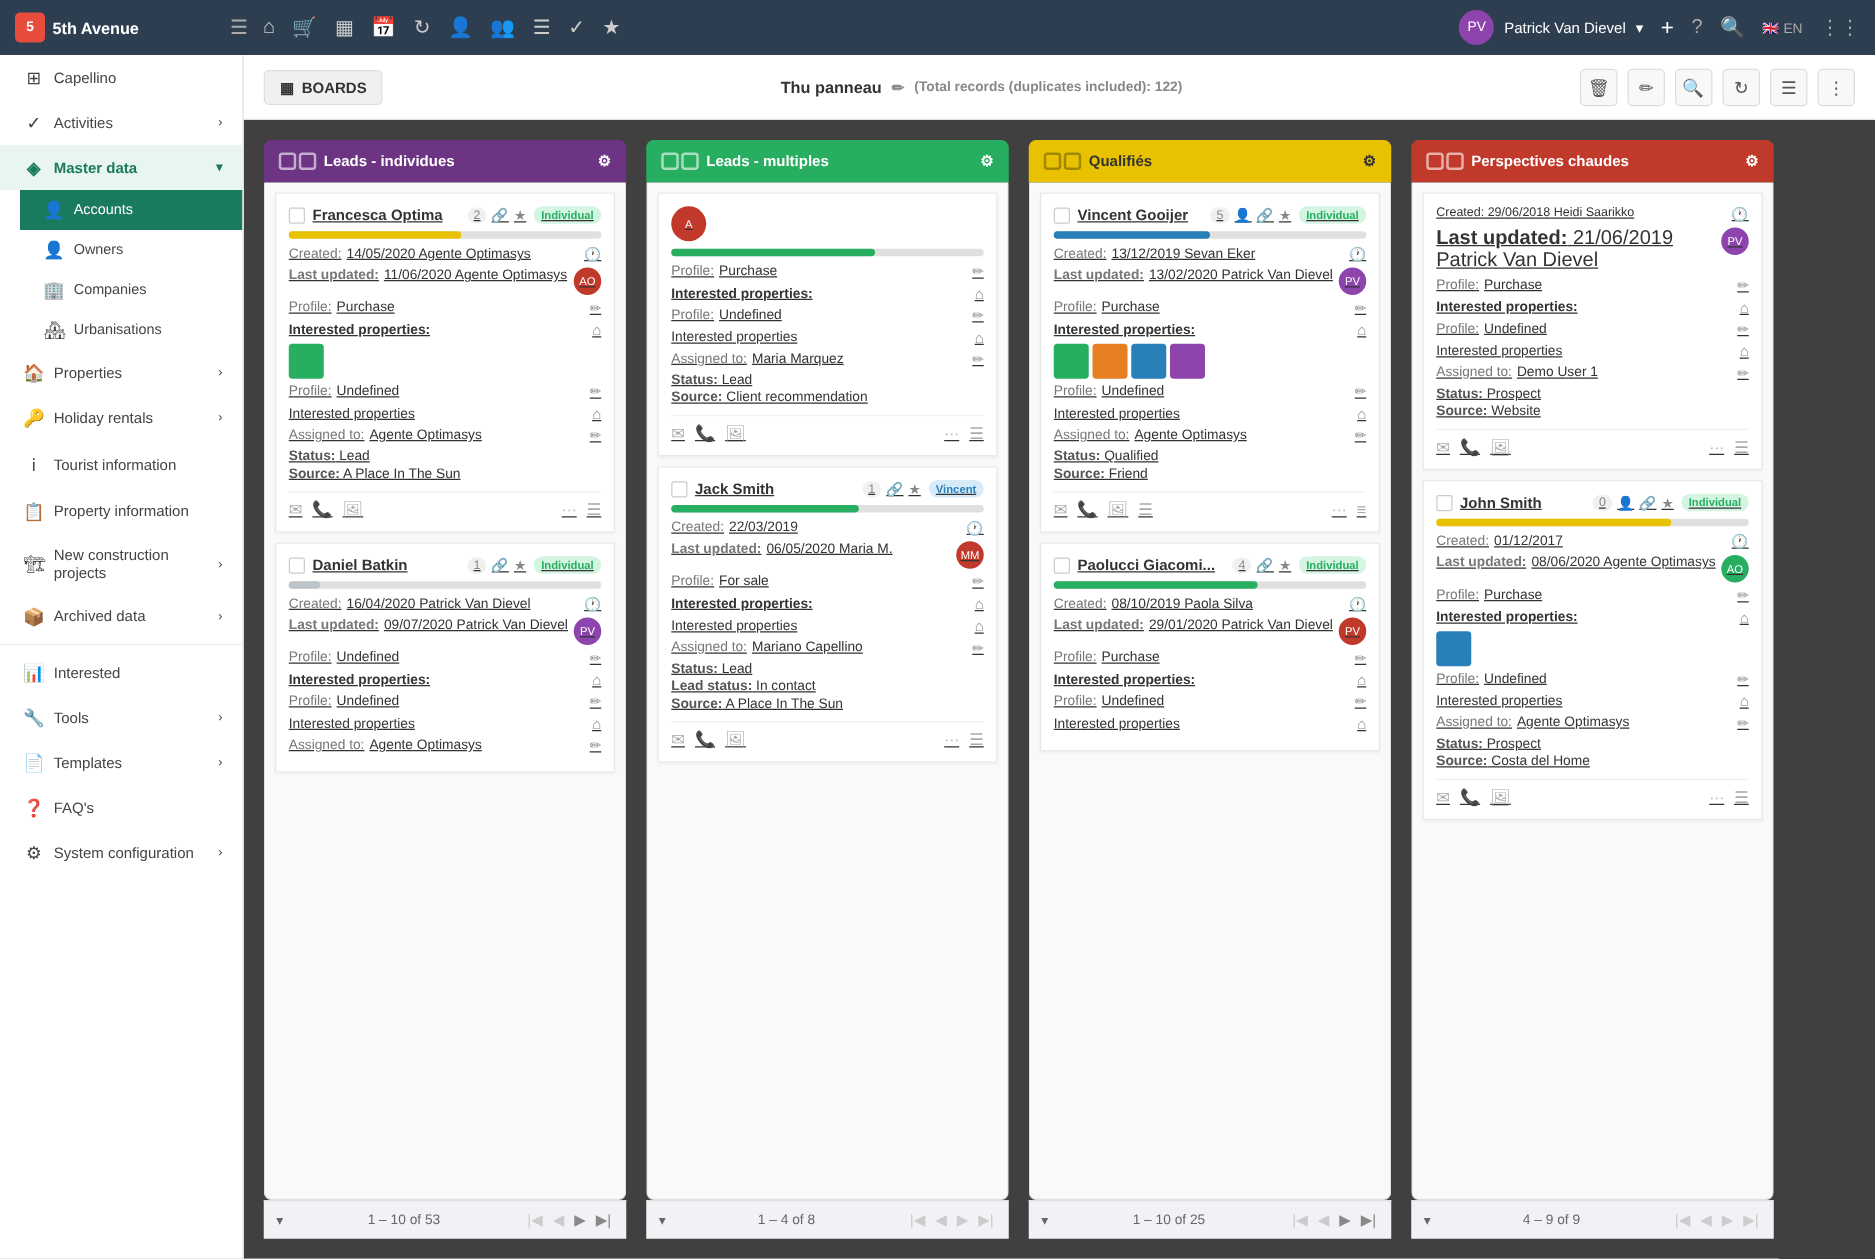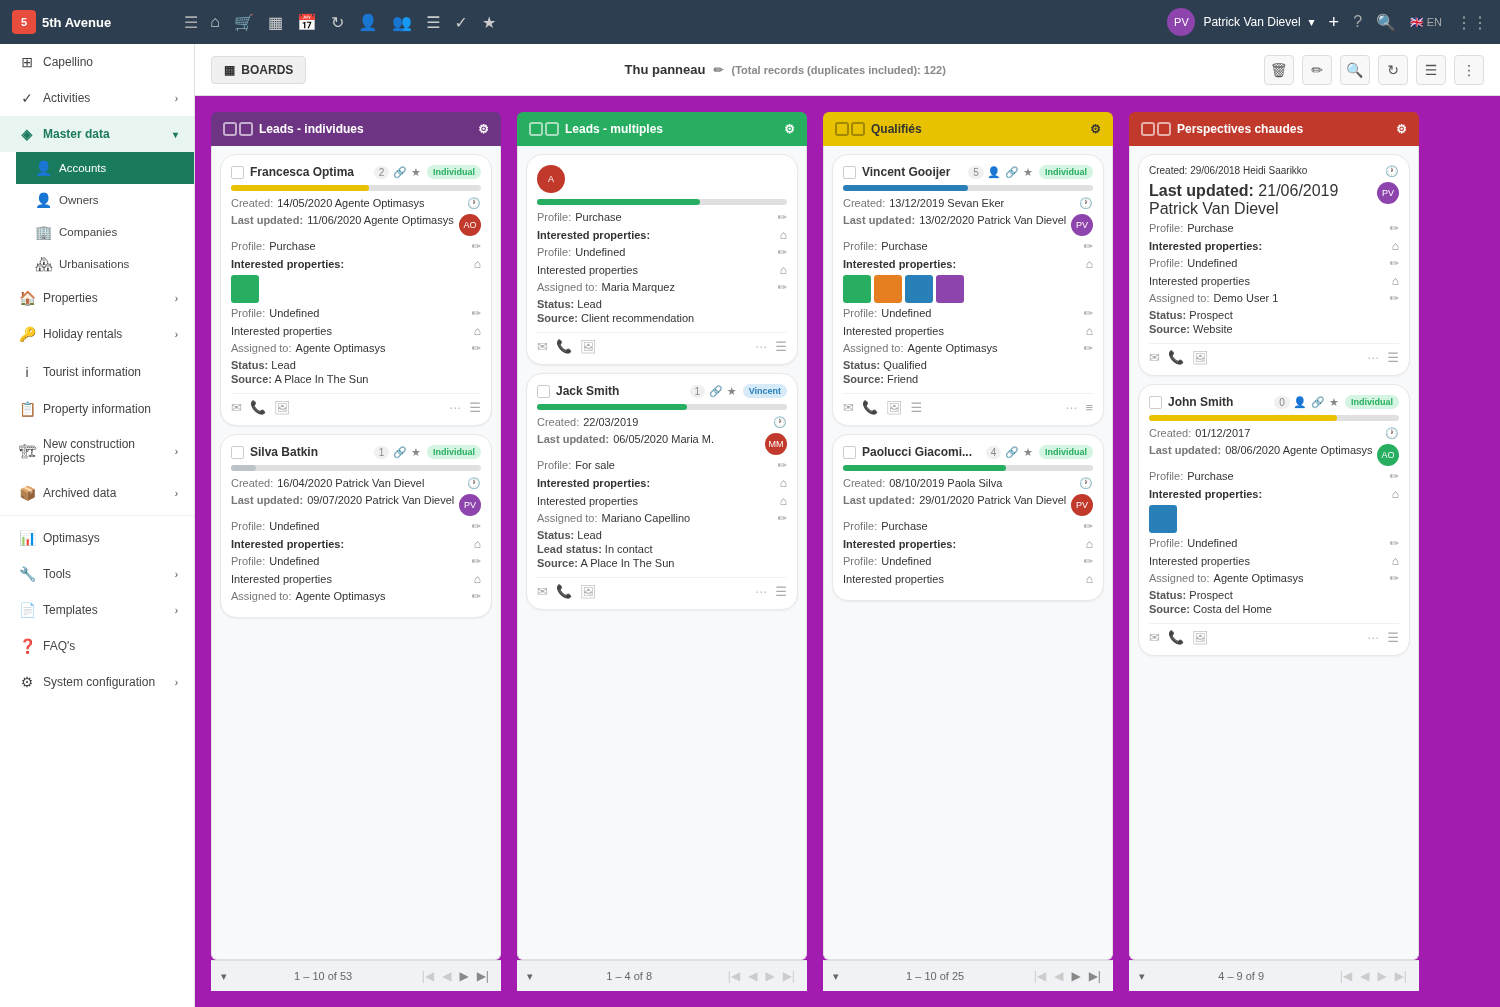--- a/index.html
+++ b/index.html
@@ -171,21 +171,21 @@
       top: 86px;
     }
 
     
     .kanban-area {
       flex: 1;
       display: flex;
       overflow-x: auto;
       padding: 16px;
       gap: 16px;
-      background: #a21caf;
+      background: #404040;
       position: relative;
     }
 
     
     .kanban-col {
       width: 290px;
       flex-shrink: 0;
       display: flex;
       flex-direction: column;
       max-height: 100%;
@@ -216,24 +216,25 @@
       border-radius: 0 0 6px 6px;
       padding: 8px;
       display: flex;
       flex-direction: column;
       gap: 8px;
     }
 
     
     .card {
       background: white;
-      border-radius: 16px;
+      border-radius: 0;
       border: 1px solid #e8e8e8;
       padding: 10px;
       box-shadow: 0 1px 2px rgba(0,0,0,0.05);
+      text-decoration: underline;
     }
     .card-header {
       display: flex;
       align-items: center;
       gap: 6px;
       margin-bottom: 6px;
     }
     .card-checkbox { width: 13px; height: 13px; border: 1px solid #ccc; border-radius: 2px; flex-shrink: 0; }
     .card-name { font-weight: 600; font-size: 12px; flex: 1; }
     .card-badge {
@@ -455,21 +456,21 @@
       <span class="chevron">›</span>
     </div>
     <div class="sidebar-item">
       <span class="sidebar-icon">📦</span>
       <span>Archived data</span>
       <span class="chevron">›</span>
     </div>
     <div class="sidebar-divider"></div>
     <div class="sidebar-item">
       <span class="sidebar-icon">📊</span>
-      <span>Optimasys</span>
+      <span>Interested</span>
     </div>
     <div class="sidebar-item">
       <span class="sidebar-icon">🔧</span>
       <span>Tools</span>
       <span class="chevron">›</span>
     </div>
     <div class="sidebar-item">
       <span class="sidebar-icon">📄</span>
       <span>Templates</span>
       <span class="chevron">›</span>
@@ -586,21 +587,21 @@
               <span class="footer-icon">📞</span>
               <span class="footer-icon">🖼</span>
               <span class="footer-dots" style="margin-left:auto">⋯</span>
               <span class="footer-icon">☰</span>
             </div>
           </div>
 
           <div class="card">
             <div class="card-header">
               <div class="card-checkbox"></div>
-              <span class="card-name">Silva Batkin</span>
+              <span class="card-name">Daniel Batkin</span>
               <div class="card-icons">
                 <span class="card-count">1</span>
                 <span class="card-icon">🔗</span>
                 <span class="card-icon">★</span>
               </div>
               <span class="card-badge badge-individual">Individual</span>
             </div>
             <div class="progress-bar-container">
               <div class="progress-bar-fill" style="width:10%;background:#bdc3c7"></div>
             </div>

